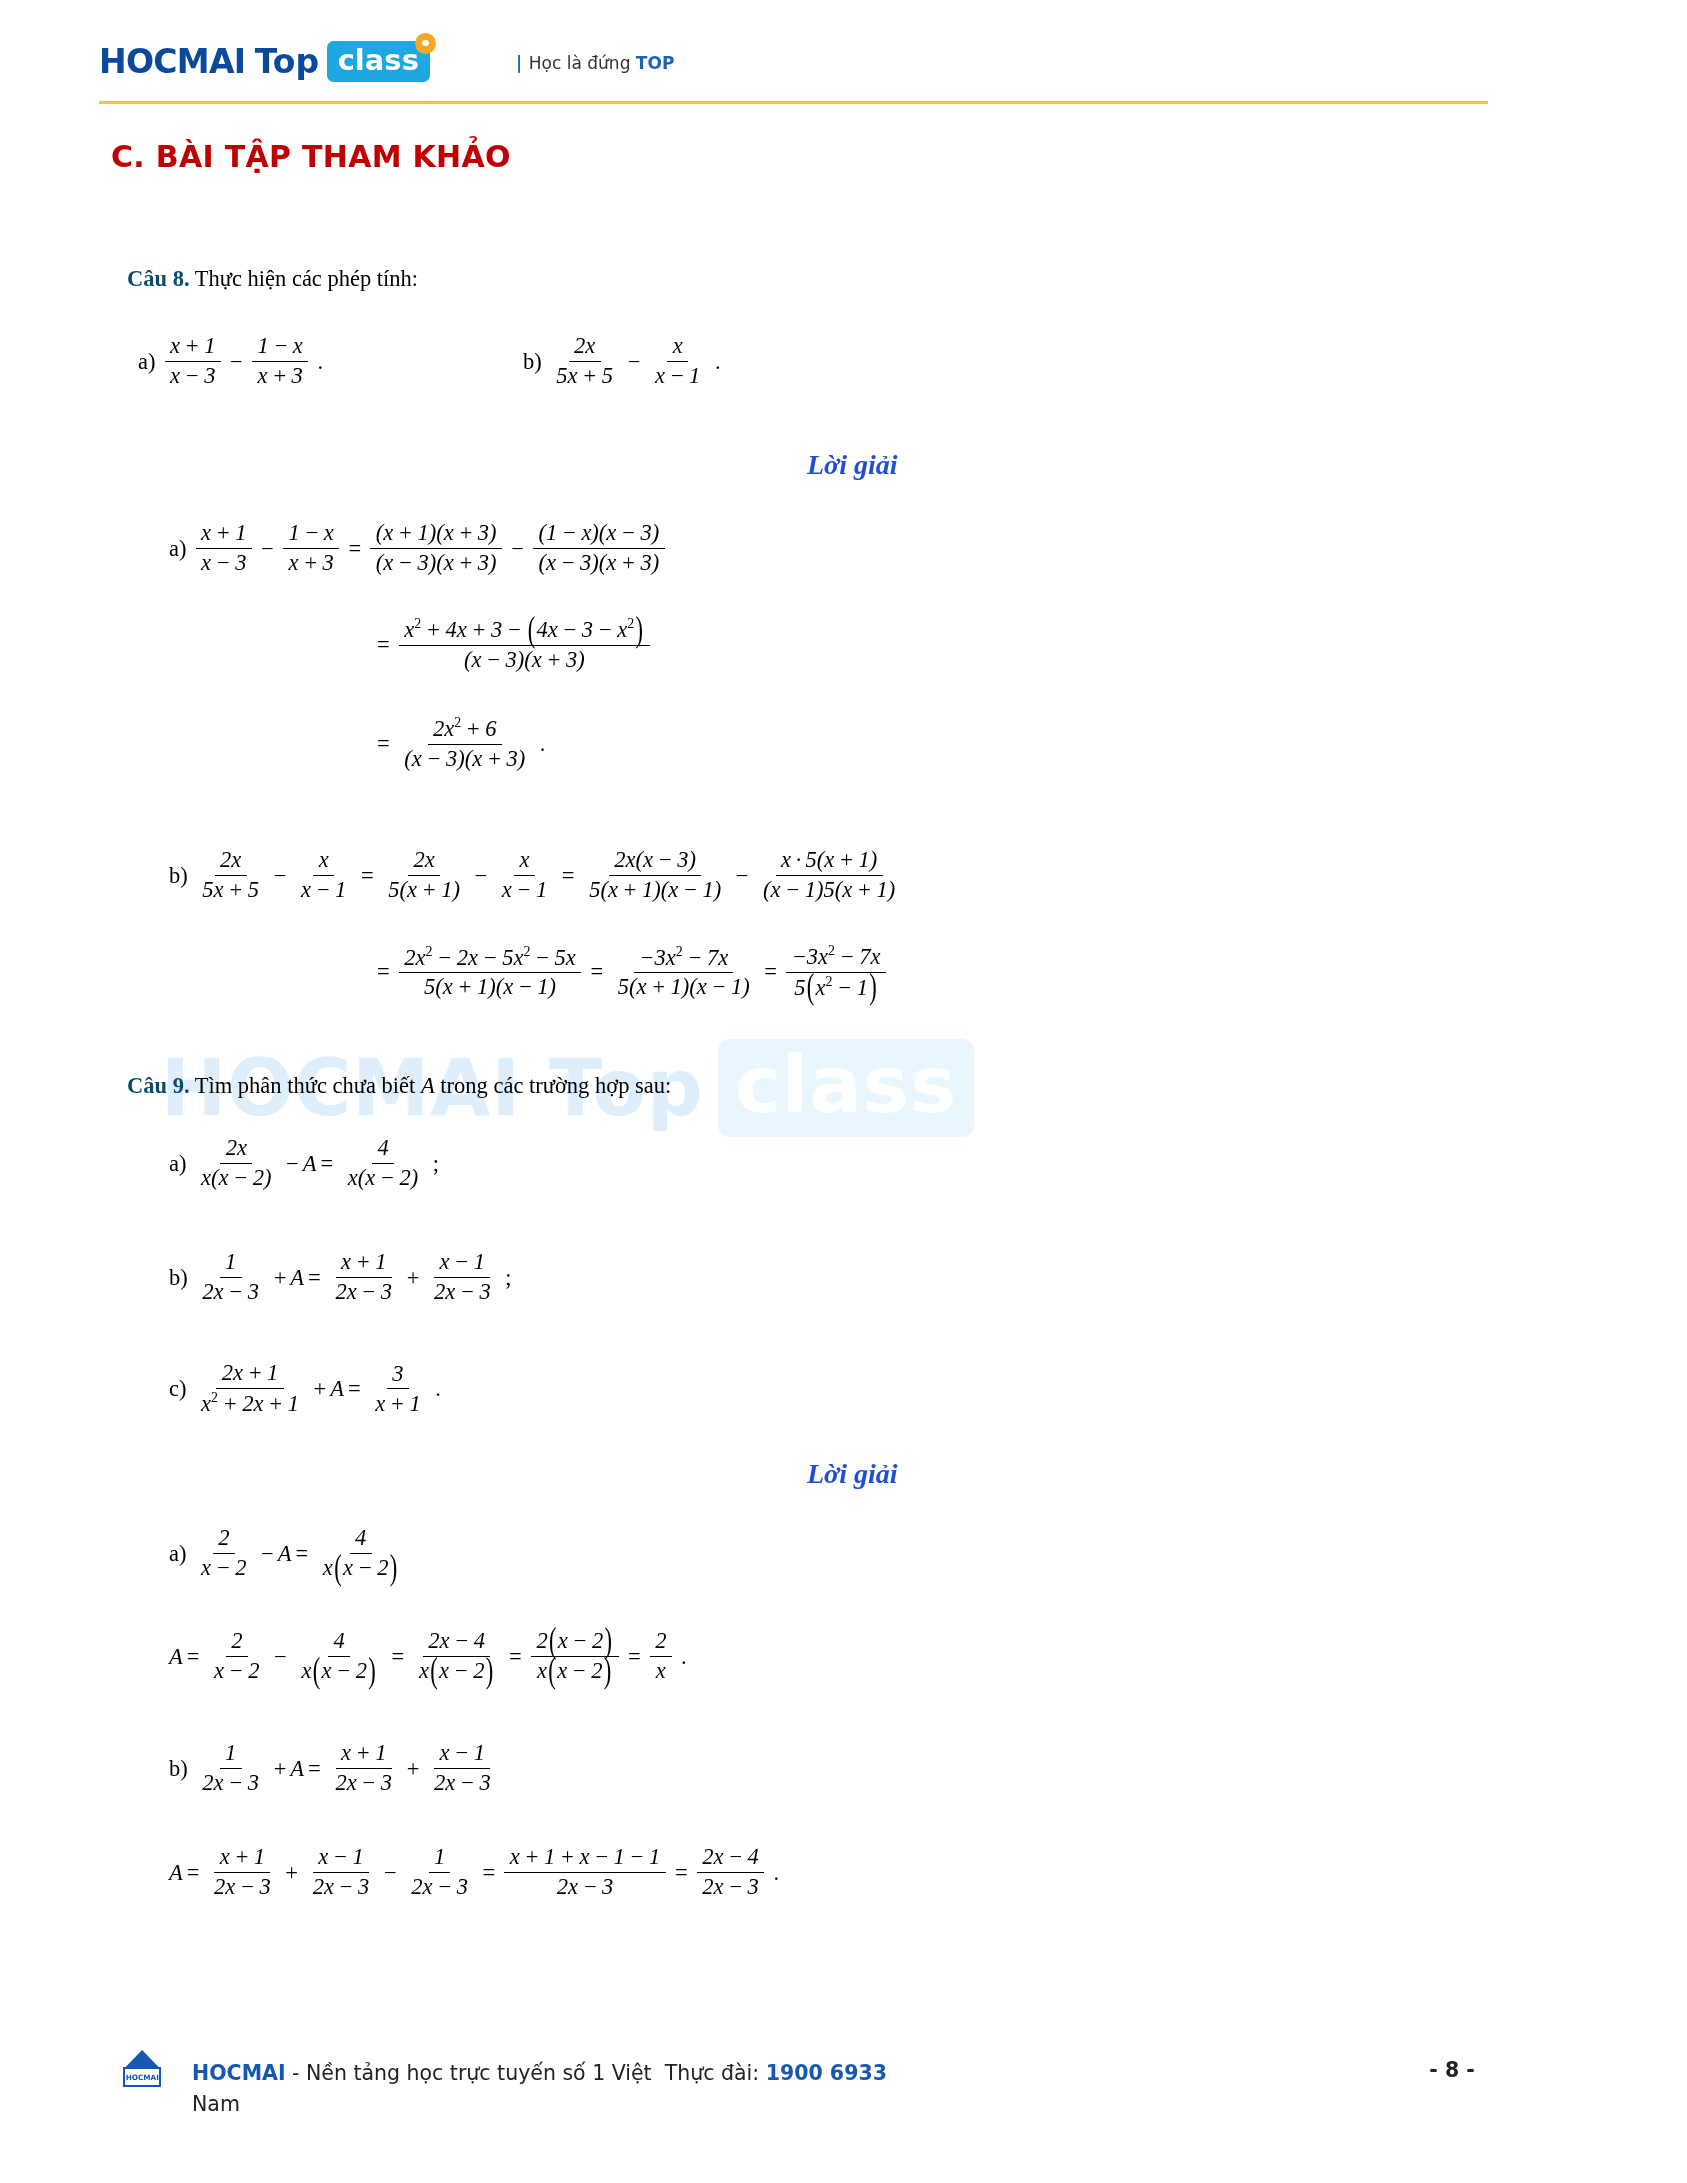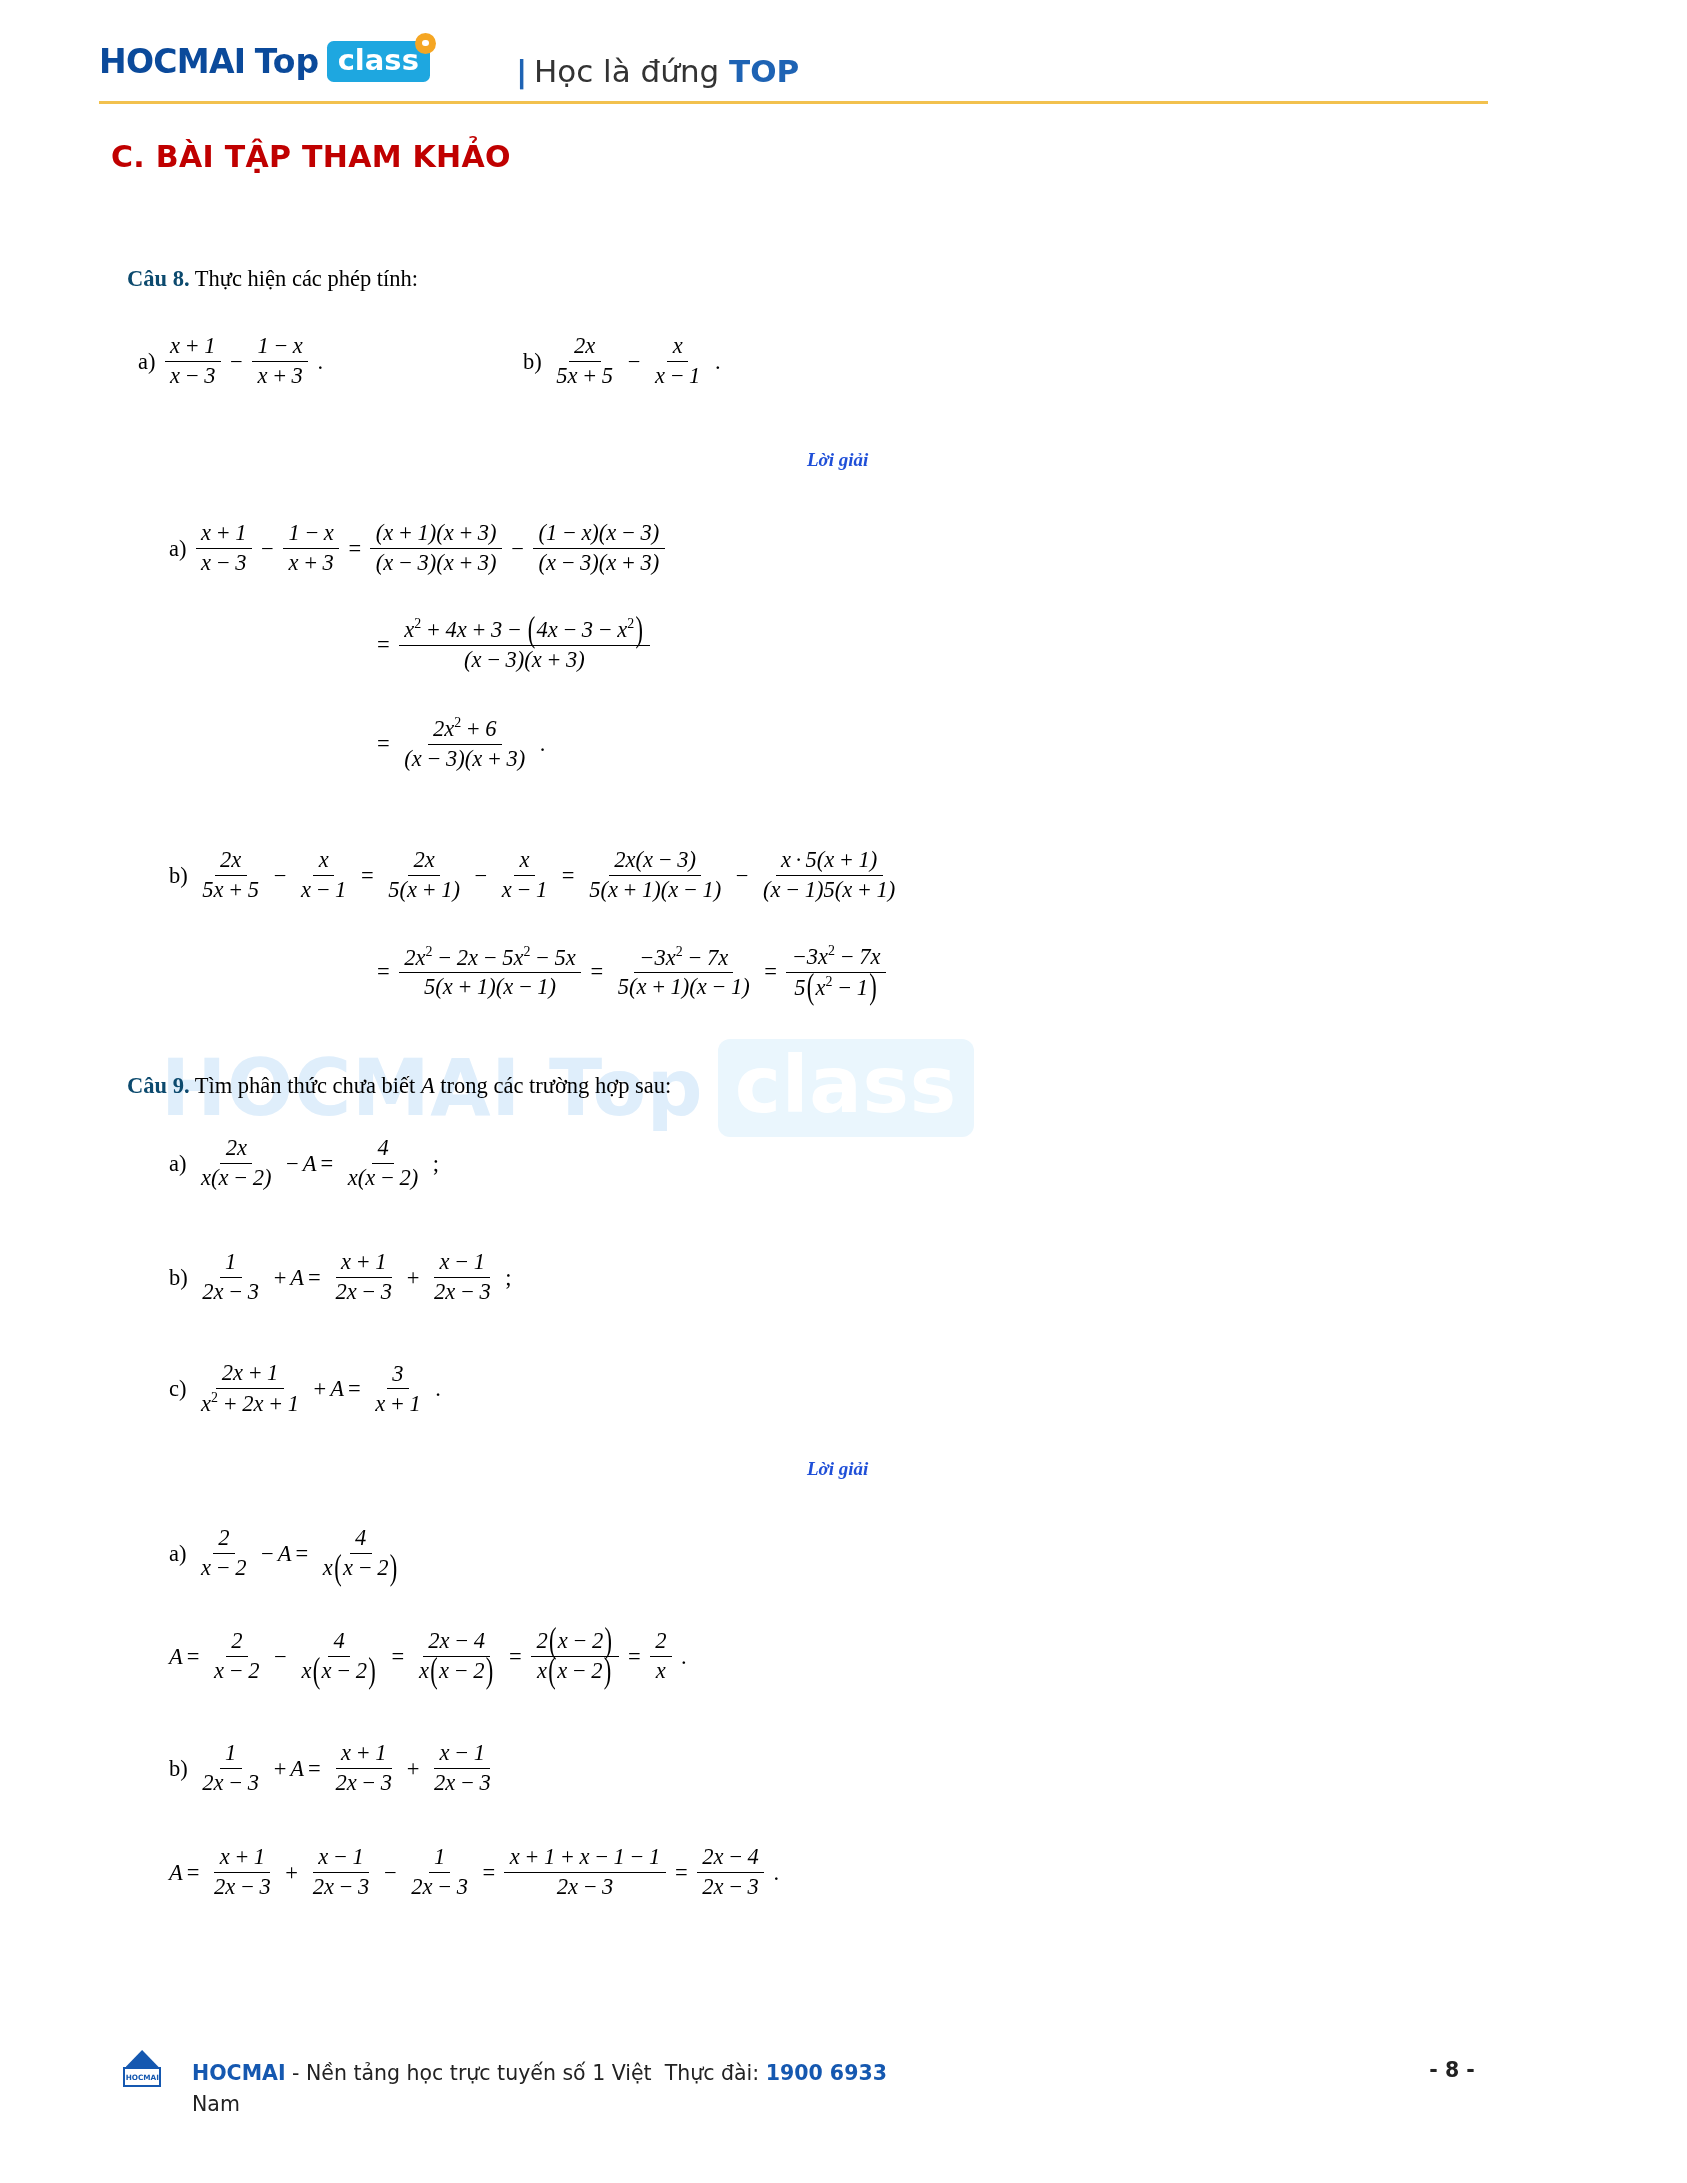--- a/index.html
+++ b/index.html
@@ -79,21 +79,21 @@
     width: 6.6px;
     height: 6.6px;
     border-radius: 50%;
     background: #ffffff;
   }
   .header-slogan {
     position: absolute;
     left: 417px;
     top: 18.5px;
     font-family: "DejaVu Sans", sans-serif;
-    font-size: 31px;
+    font-size: 17px;
     color: #333333;
     white-space: nowrap;
   }
   .header-slogan .bar {
     color: #1e63b4;
     font-weight: bold;
     margin-right: 6.6px;
   }
   .header-slogan .top {
     color: #1e63b4;
@@ -126,21 +126,21 @@
     font-family: "Liberation Serif", serif;
   }
   .qlabel {
     color: #0c4a6e;
     font-weight: bold;
   }
   .loigiai {
     color: #1f4fd8;
     font-weight: bold;
     font-style: italic;
-    font-size: 19px;
+    font-size: 28px;
   }
   .txt { font-size: 22.5px; }
   .ital { font-style: italic; }
 
   
   .math { font-family: "Liberation Serif", serif; font-style: italic; font-size: 22.5px; white-space: nowrap; }
   .mrow { display: inline-flex; align-items: center; }
   .frac {
     display: inline-flex;
     flex-direction: column;

